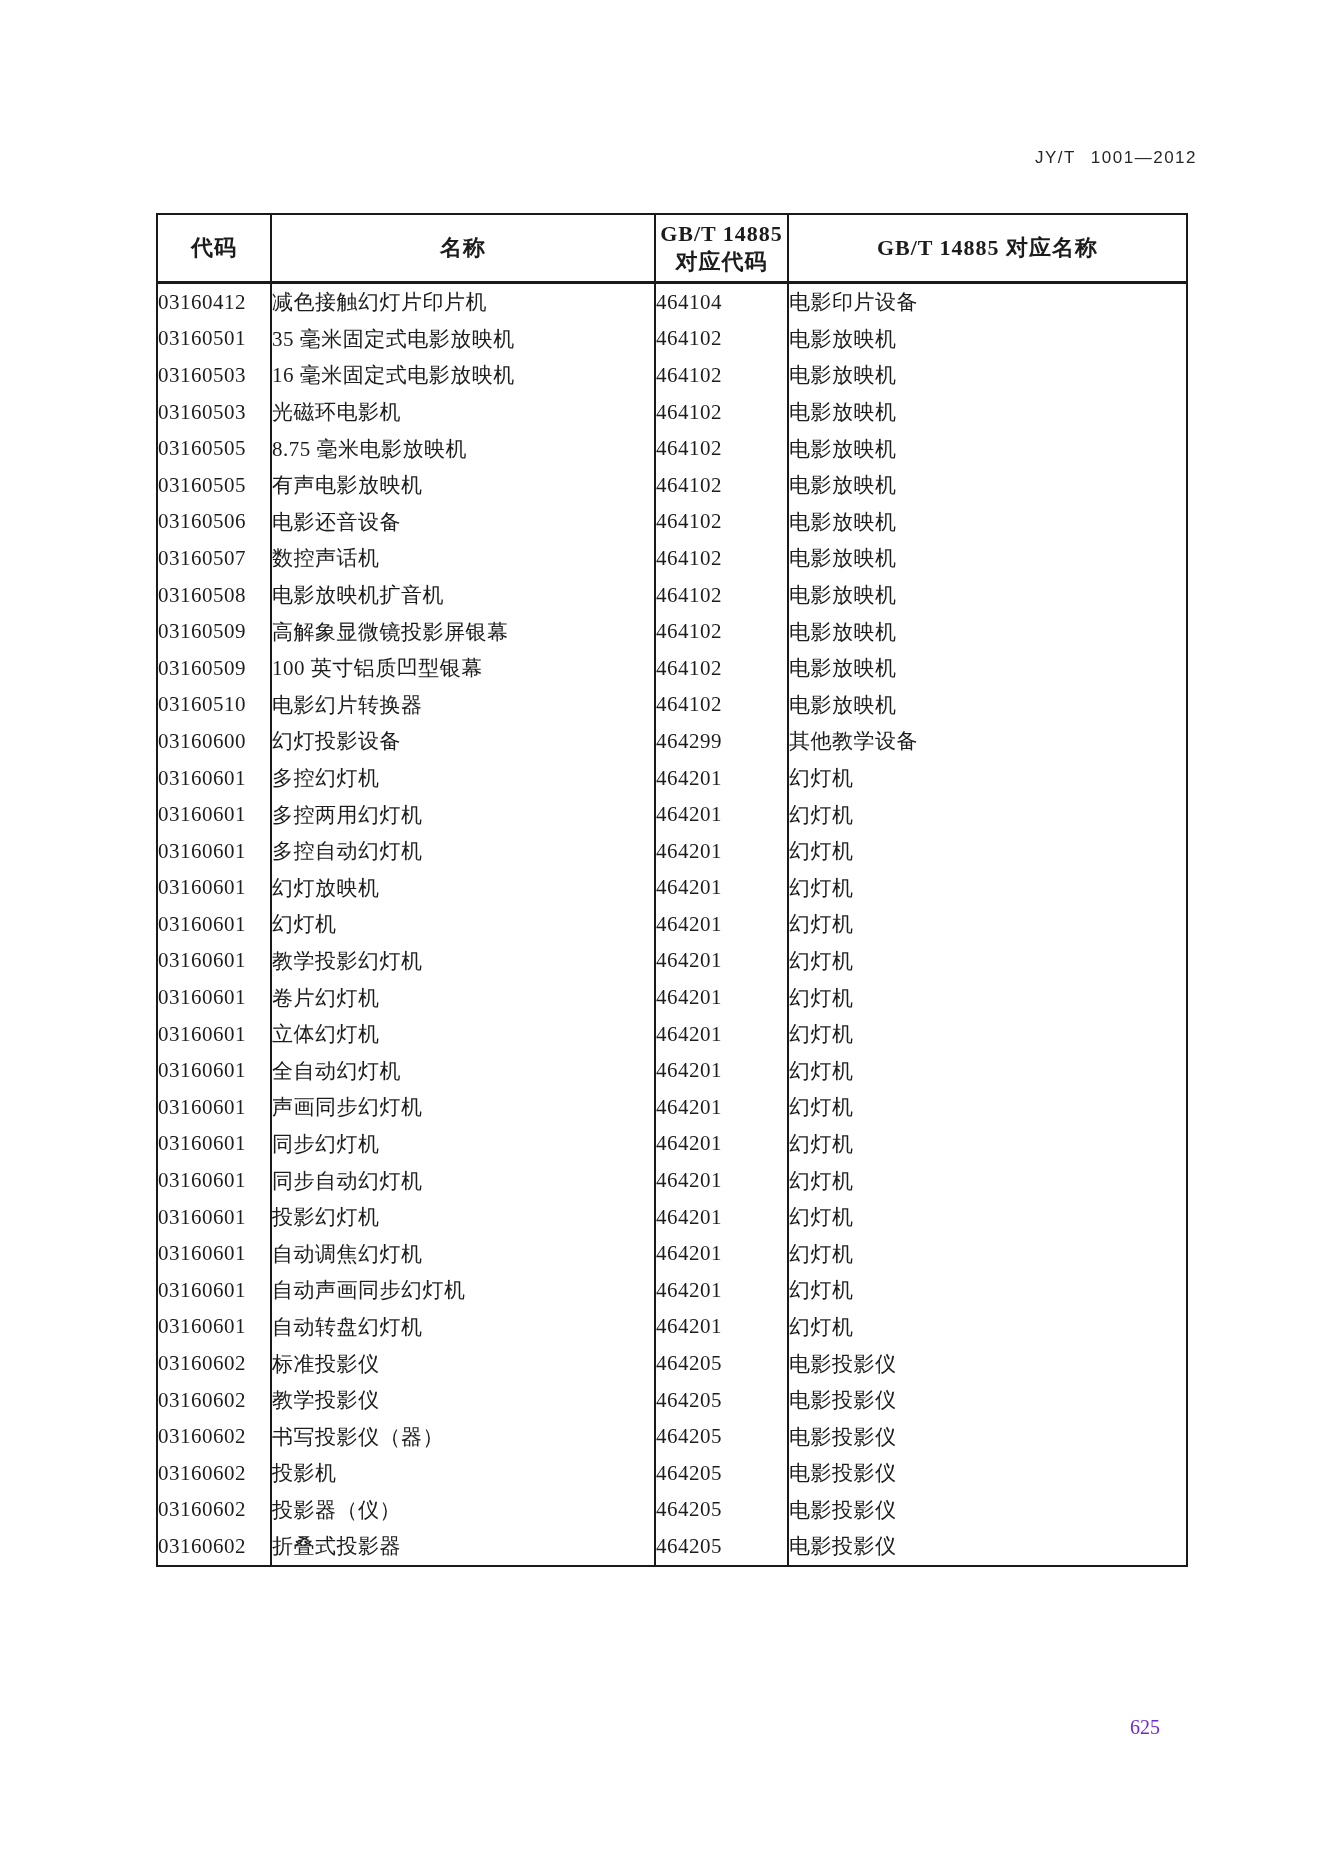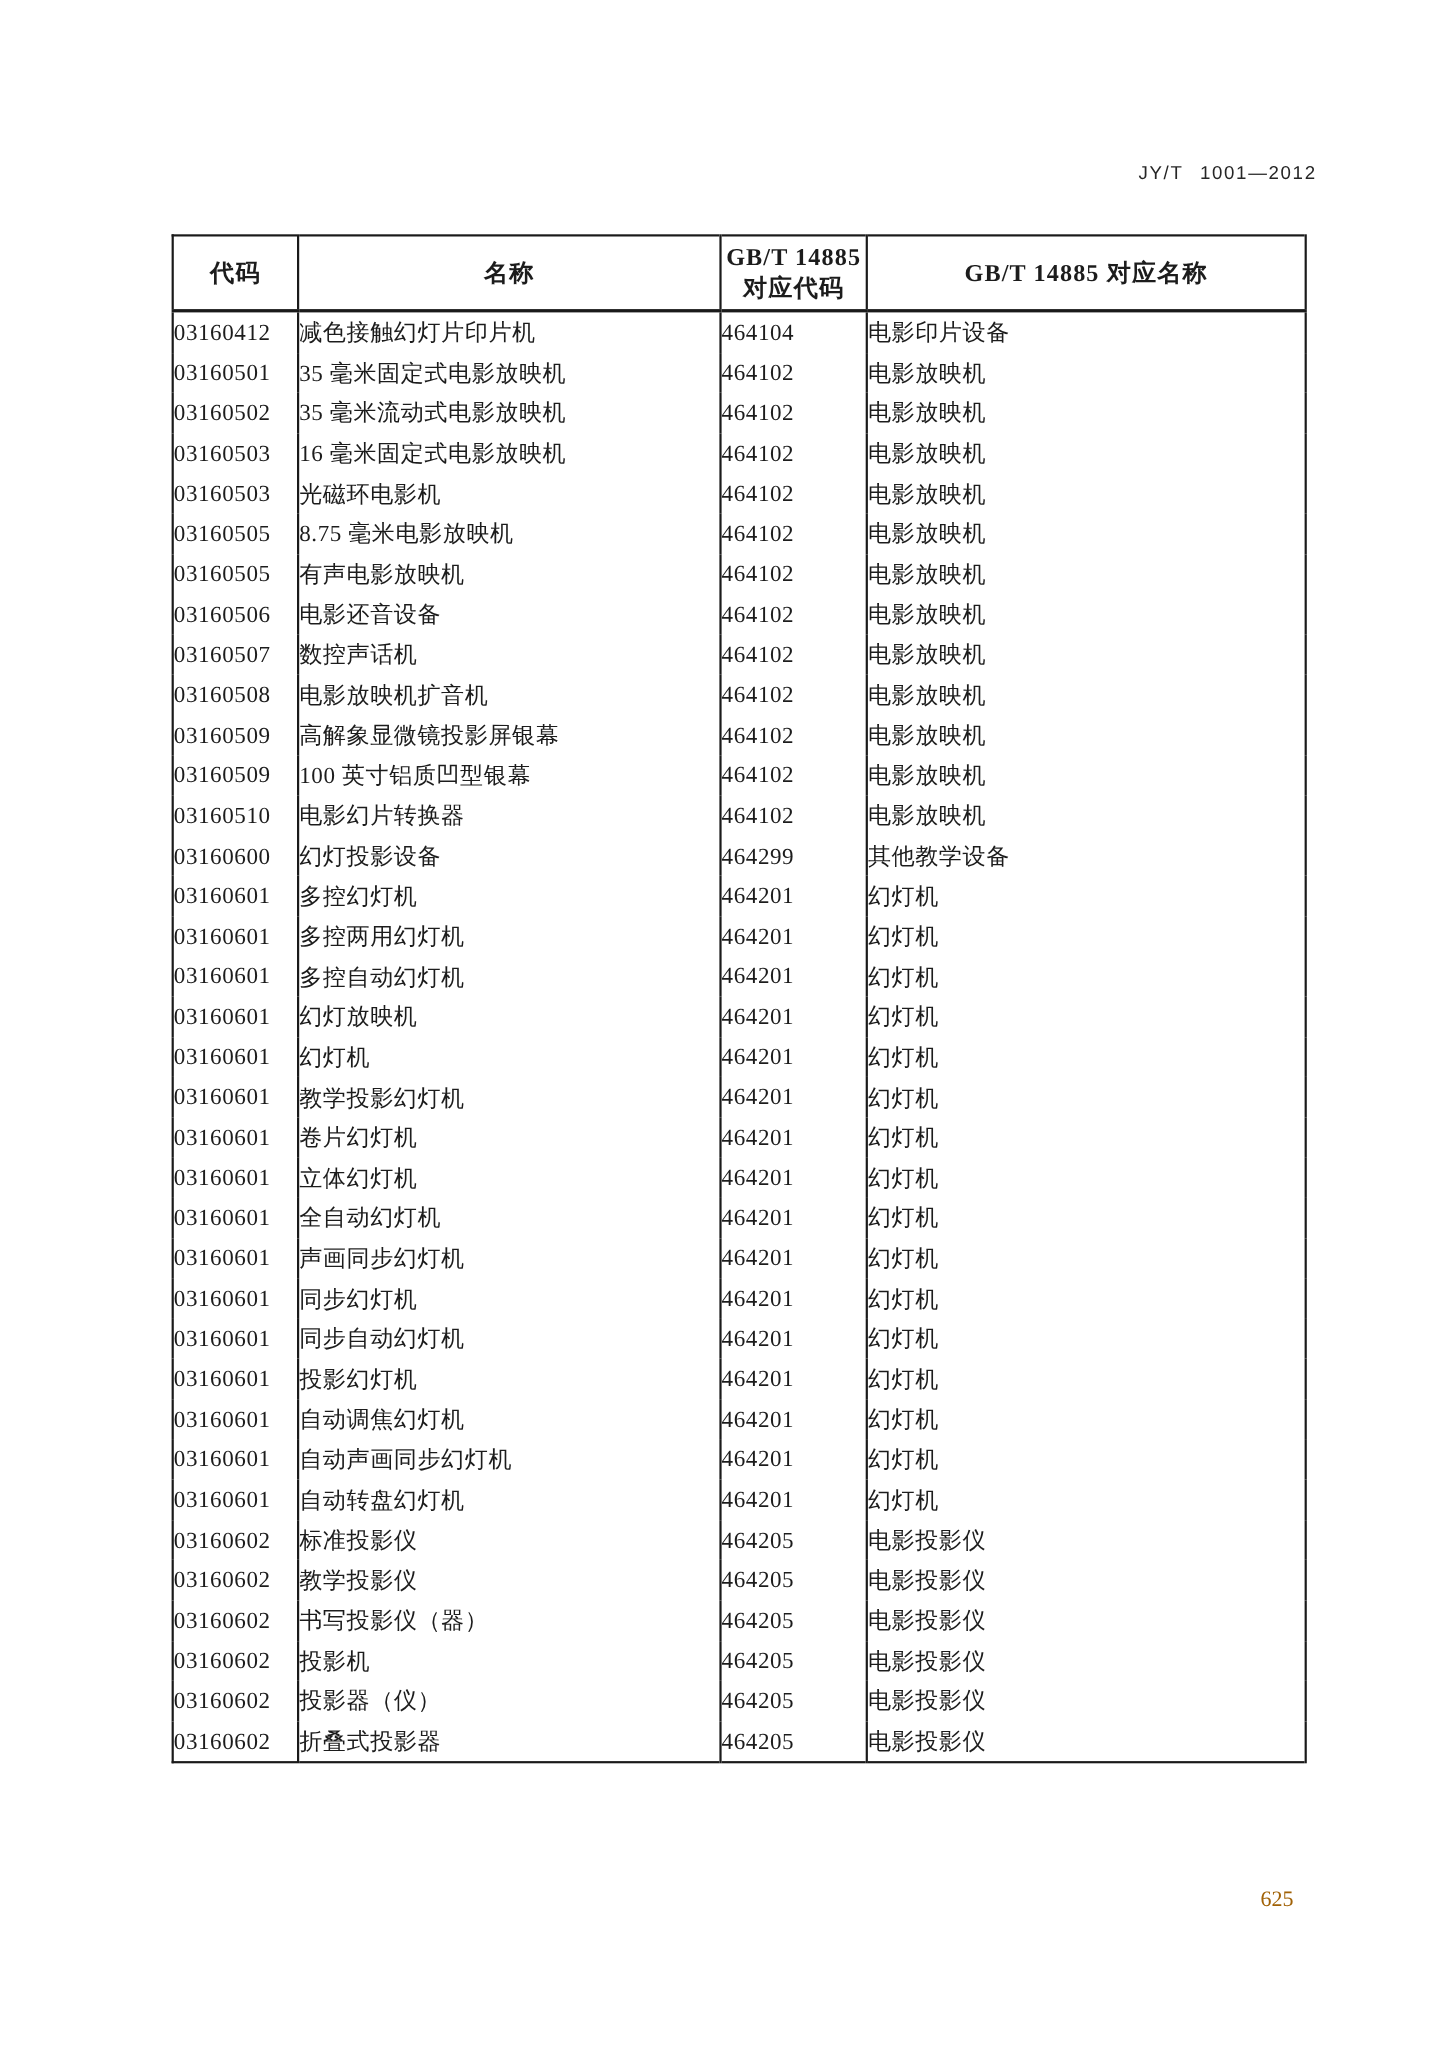--- a/index.html
+++ b/index.html
@@ -64,23 +64,22 @@
   }
   td.col-code   { padding-left: 2px; margin-left: 28px; }
   td.col-name   { padding-left: 5px; }
   td.col-gcode  { padding-left: 5px; }
   td.col-gname  { padding-left: 9px; }
   .page-number {
     position: absolute;
     top: 1716px;
     left: 1130px;
     width: 62px;
-    text-align: center;
     font-size: 20px;
-    color: #a16207;
+    color: #6d28d9;
   }
 </style>
 </head>
 <body>
 
 <div class="page">
 
   <div class="std-code">JY/T 1001—2012</div>
 
   <table class="code-table">
@@ -110,26 +109,20 @@
   </tr>
 
 
   <tr>
     <td class="col-code">03160501</td>
     <td class="col-name">35 毫米固定式电影放映机</td>
     <td class="col-gcode">464102</td>
     <td class="col-gname">电影放映机</td>
   </tr>
 
-  <tr>
-    <td class="col-code">03160502</td>
-    <td class="col-name">35 毫米流动式电影放映机</td>
-    <td class="col-gcode">464102</td>
-    <td class="col-gname">电影放映机</td>
-  </tr>
 
   <tr>
     <td class="col-code">03160503</td>
     <td class="col-name">16 毫米固定式电影放映机</td>
     <td class="col-gcode">464102</td>
     <td class="col-gname">电影放映机</td>
   </tr>
 
   <tr>
     <td class="col-code">03160503</td>

